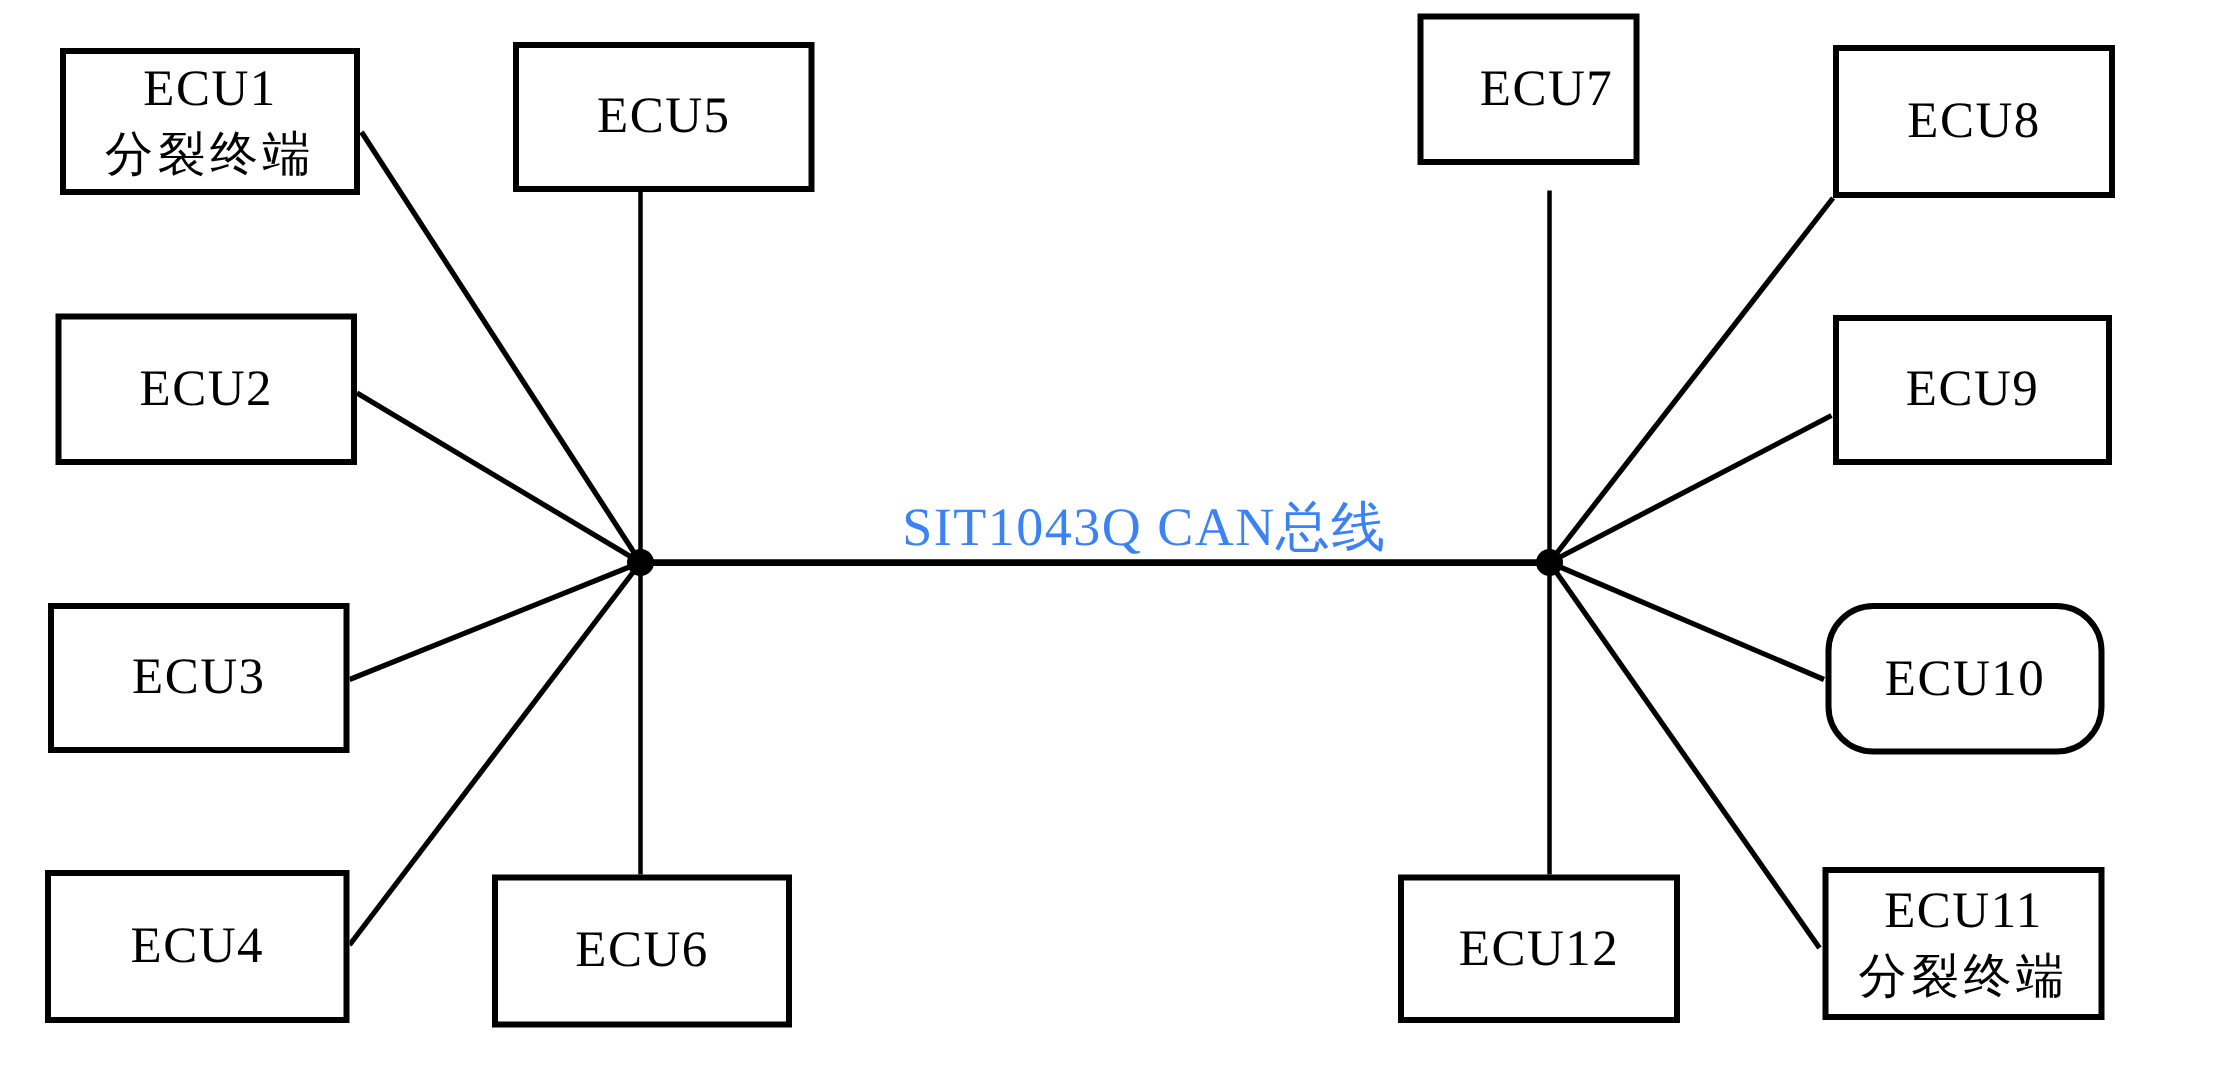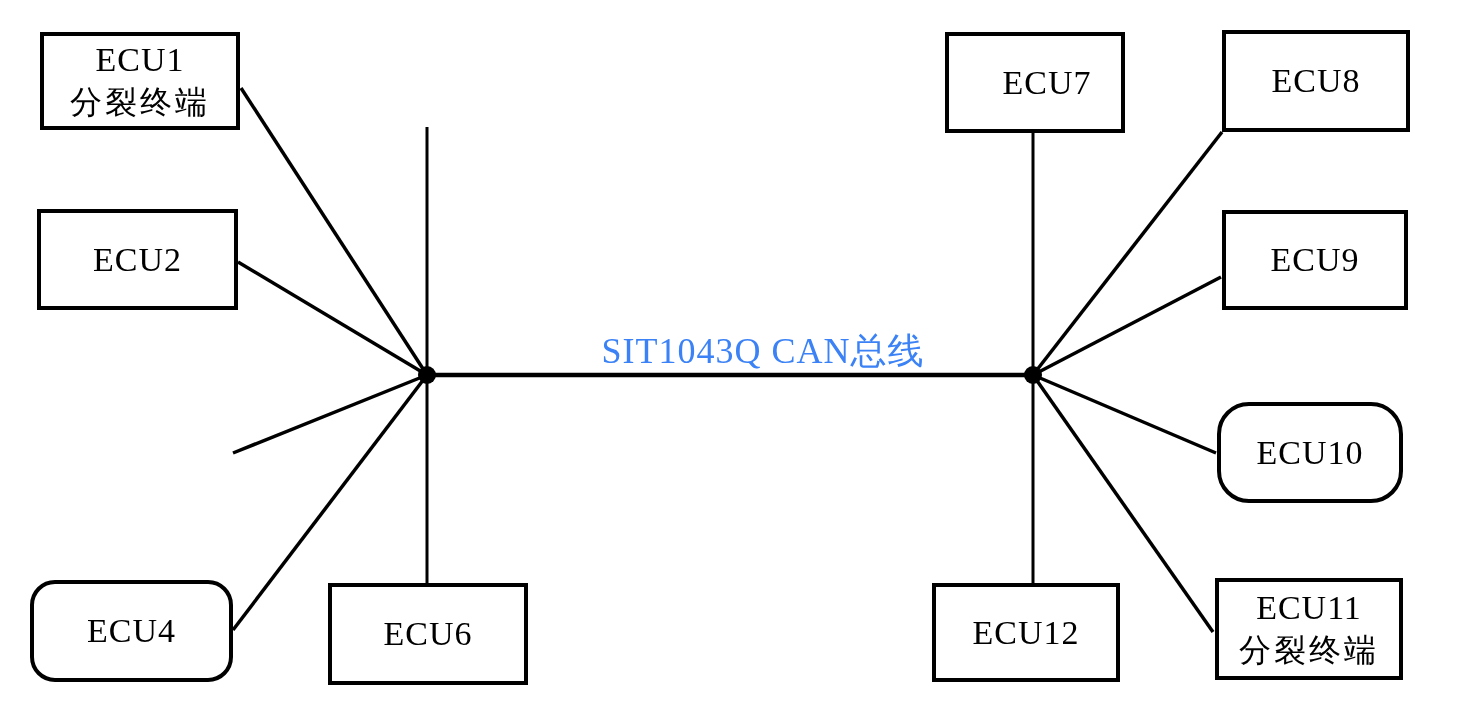--- a/index.html
+++ b/index.html
@@ -91,30 +91,38 @@
   <div class="bus-label">SIT1043Q CAN总线</div>
 
   <div class="node-box" style="left:40px;  top:32px;  width:200px; height:98px;">
     <span class="node-label">ECU1</span>
     <span class="node-sublabel">分裂终端</span>
   </div>
   <div class="node-box" style="left:37px;  top:209px; width:201px; height:101px;">
     <span class="node-label">ECU2</span>
 
   </div>
-  <div class="node-box" style="left:30px;  top:580px; width:203px; height:102px;border-radius:25px;">
+  <div class="node-box" style="left:32px;  top:402px; width:201px; height:100px;">
+    <span class="node-label">ECU3</span>
+
+  </div>
+  <div class="node-box" style="left:30px;  top:580px; width:203px; height:102px;">
     <span class="node-label">ECU4</span>
+
+  </div>
+  <div class="node-box" style="left:342px; top:28px;  width:201px; height:100px;">
+    <span class="node-label">ECU5</span>
 
   </div>
   <div class="node-box" style="left:328px; top:583px; width:200px; height:102px;">
     <span class="node-label">ECU6</span>
 
   </div>
 
-  <div class="node-box" style="left:945px;  top:32px;  width:180px; height:101px;padding-left:24px;">
+  <div class="node-box" style="left:945px;  top:9px;  width:148px; height:101px;padding-left:24px;">
     <span class="node-label">ECU7</span>
 
   </div>
   <div class="node-box" style="left:1222px; top:30px;  width:188px; height:102px;">
     <span class="node-label">ECU8</span>
 
   </div>
   <div class="node-box" style="left:1222px; top:210px; width:186px; height:100px;">
     <span class="node-label">ECU9</span>
 

